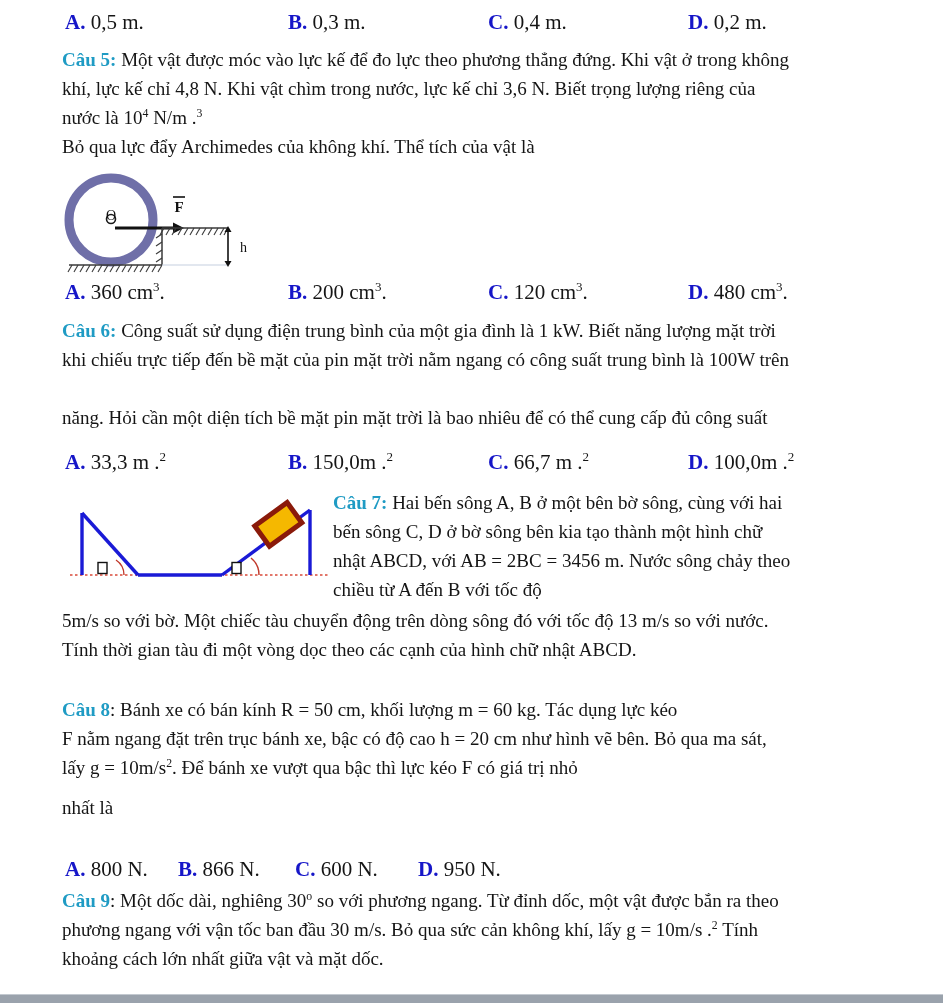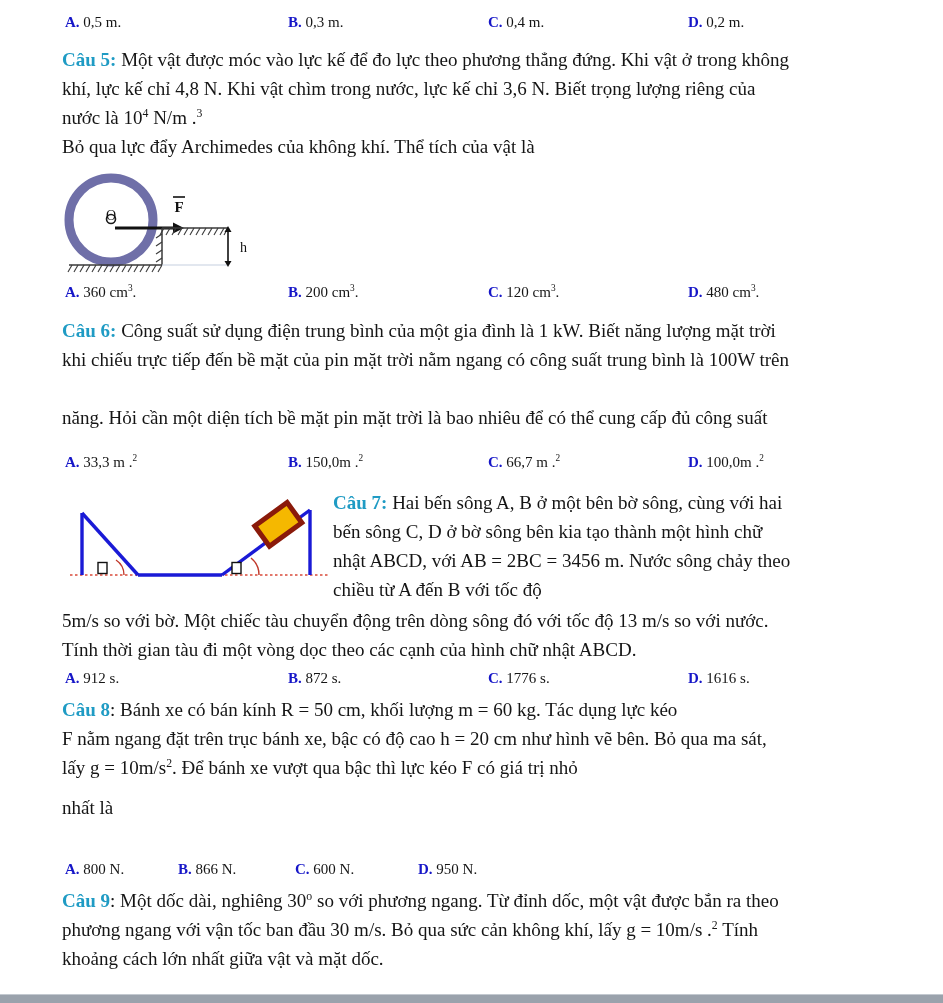--- a/index.html
+++ b/index.html
@@ -31,21 +31,21 @@
     color: #1f9bc4;
     font-weight: bold;
   }
 
   
   .optrow {
     position: absolute;
     left: 0;
     width: 943px;
     height: 28px;
-    font-size: 15px;
+    font-size: 21px;
     line-height: 28px;
   }
   .opt {
     position: absolute;
     white-space: nowrap;
     color: #151515;
   }
   .opt .L {
     color: #1616c8;
     font-weight: bold;
@@ -282,38 +282,20 @@
   <div class="para" style="left:333px; top:575px; width:560px;">
     <span>chiều từ A đến B với tốc độ</span>
   </div>
   <div class="para" style="left:62px; top:606px; width:840px;">
     <span>5m/s so với bờ. Một chiếc tàu chuyển động trên dòng sông đó với tốc độ 13 m/s so với nước.</span>
   </div>
   <div class="para" style="left:62px; top:635px; width:840px;">
     <span>Tính thời gian tàu đi một vòng dọc theo các cạnh của hình chữ nhật ABCD.</span>
   </div>
 
-  <div class="optrow" style="top:664px;">
-    <span class="opt" style="left:65px;">
-      <span class="L">A.</span>
-      <span>912 s.</span>
-    </span>
-    <span class="opt" style="left:288px;">
-      <span class="L">B.</span>
-      <span>872 s.</span>
-    </span>
-    <span class="opt" style="left:488px;">
-      <span class="L">C.</span>
-      <span>1776 s.</span>
-    </span>
-    <span class="opt" style="left:688px;">
-      <span class="L">D.</span>
-      <span>1616 s.</span>
-    </span>
-  </div>
 
   <div class="para" style="left:62px; top:695px; width:840px;">
     <span class="qlabel">Câu 8</span><span>: Bánh xe có bán kính R = 50 cm, khối lượng m = 60 kg. Tác dụng lực kéo</span>
   </div>
   <div class="para" style="left:62px; top:724px; width:840px;">
     <span> F nằm ngang đặt trên trục bánh xe, bậc có độ cao h = 20 cm như hình vẽ bên. Bỏ qua ma sát,</span>
   </div>
   <div class="para" style="left:62px; top:753px; width:840px;">
     <span>lấy g = 10m/s</span><sup class="sm">2</sup><span>. Để bánh xe vượt qua bậc thì lực kéo F có giá trị nhỏ</span>
   </div>

